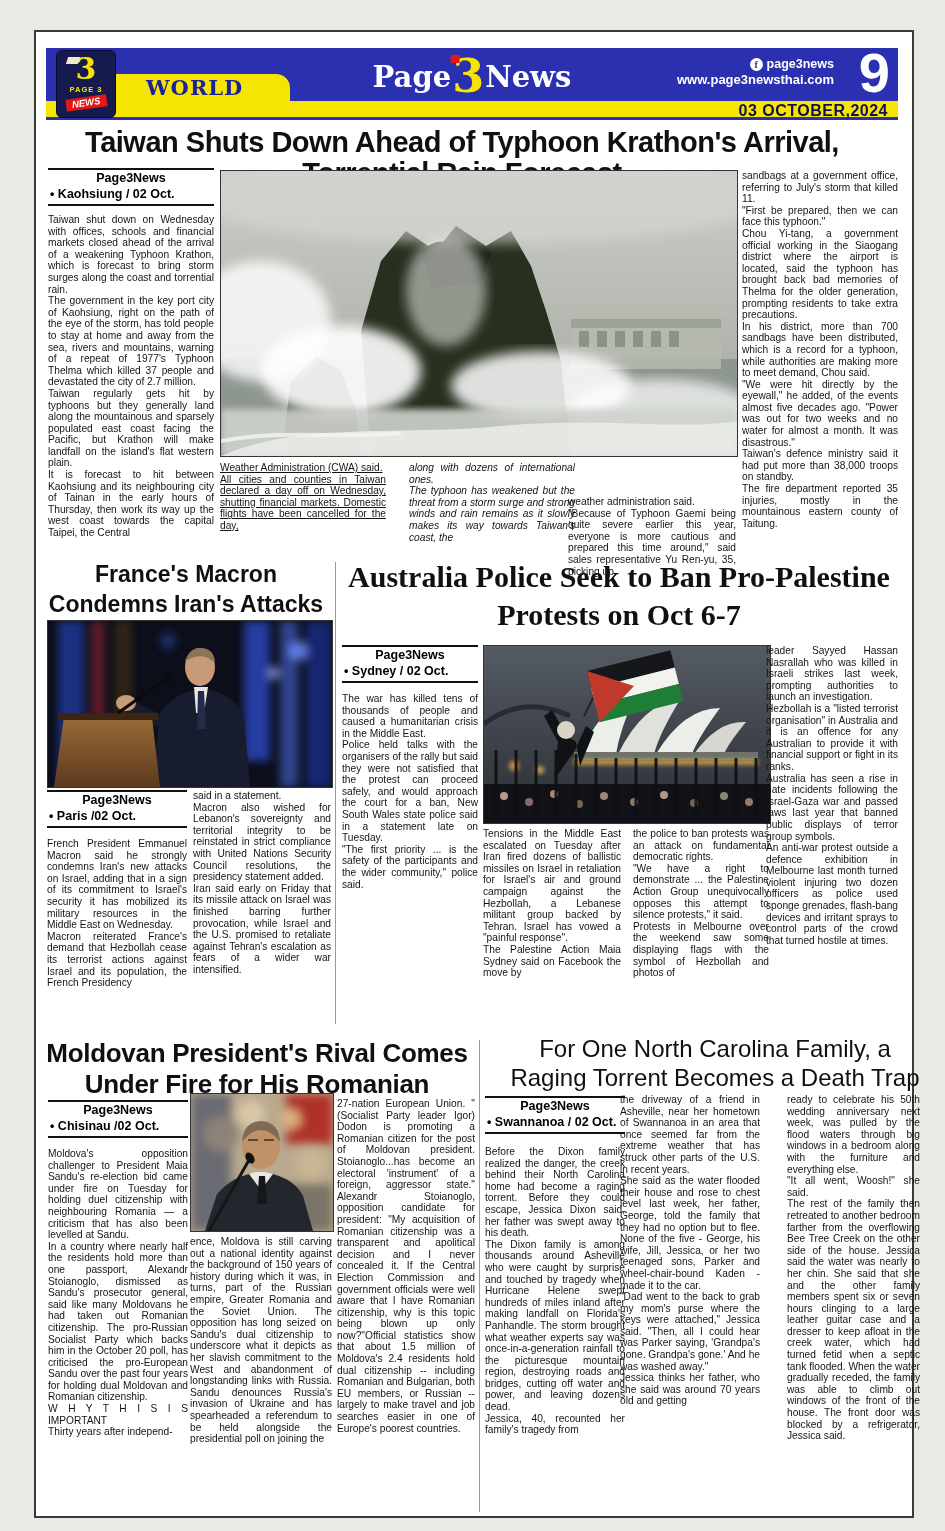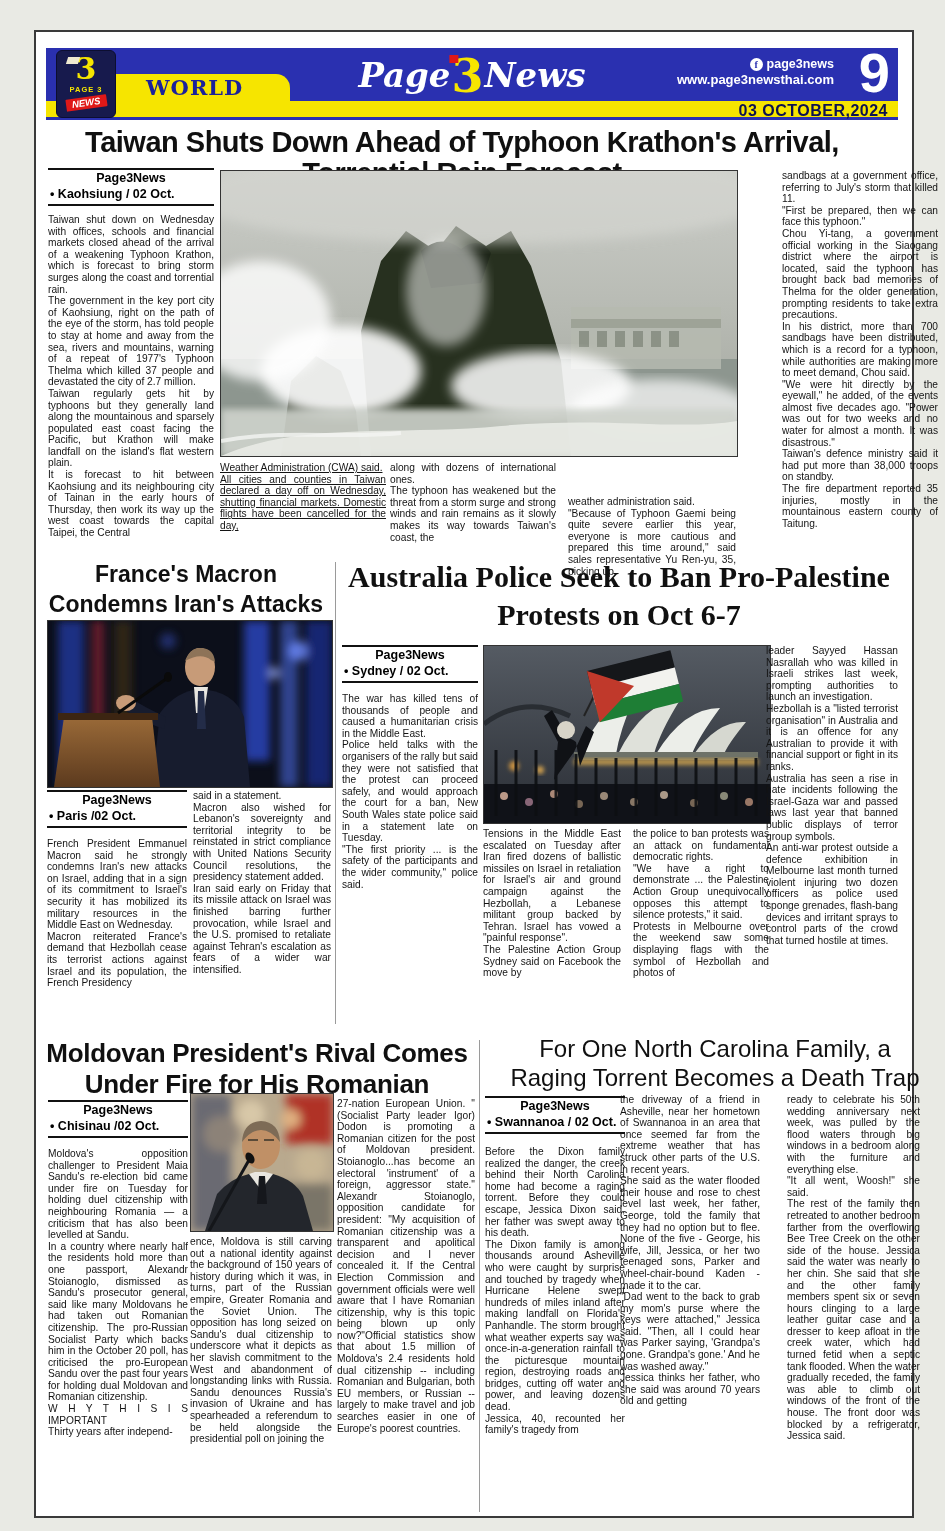--- a/index.html
+++ b/index.html
@@ -16,21 +16,21 @@
             display:flex;flex-direction:column;align-items:center;border:1px solid #0c0e30;}
   .logo-flag{position:absolute;left:10px;top:6px;width:12px;height:7px;background:#efe9d0;transform:skewX(-18deg);}
   .logo-3{color:#f6e500;font-weight:bold;font-size:30px;line-height:32px;font-family:"DejaVu Serif",serif;margin-top:2px;}
   .logo-page3{color:#f6e500;font-size:7.5px;font-weight:bold;letter-spacing:1px;text-align:right;}
   .logo-news{background:#e01818;color:#fff;font-style:italic;font-weight:bold;font-size:9.5px;line-height:12px;
              padding:0 6px;transform:rotate(-8deg);margin-top:3px;border-radius:1px;}
   .world-tab{position:absolute;left:64px;top:26px;height:27px;width:180px;background:#f6e500;border-top-right-radius:14px;z-index:2;
              color:#1b229a;font-family:"DejaVu Serif",serif;font-weight:bold;font-size:21px;line-height:28px;padding-left:36px;box-sizing:border-box;letter-spacing:1px;}
   .masthead{position:absolute;left:50%;transform:translateX(-50%);top:1px;white-space:nowrap;color:#fff;
             font-family:"DejaVu Serif",serif;font-weight:bold;z-index:1;}
-  .mh-part{font-size:34px;line-height:50px;font-style:italic;}
+  .mh-part{font-size:29px;line-height:50px;}
   .mh-3{color:#f6e500;font-size:46px;vertical-align:-5px;margin:0 1px;position:relative;}
   .mh-flag{position:absolute;left:-2px;top:6px;width:9px;height:8px;background:#e01818;display:inline-block;}
   .social{position:absolute;right:64px;top:9px;text-align:right;color:#fff;font-weight:bold;z-index:1;}
   .fb-row{font-size:12.5px;line-height:15px;}
   .fb-icon{display:inline-block;width:13px;height:13px;border-radius:50%;background:#fff;color:#2a30b0;
            font-size:10px;line-height:13px;text-align:center;font-weight:bold;margin-right:4px;font-family:"Liberation Serif",serif;}
   .url{font-size:13px;line-height:16px;}
   .pagenum{position:absolute;right:8px;top:-5px;font-size:56px;line-height:60px;font-weight:bold;color:#fff;z-index:1;}
 
   
@@ -135,29 +135,29 @@
       <path d="M0,285 C80,250 180,265 280,255 C380,245 460,260 516,250 L516,285 Z" fill="#e9ebe6" opacity="0.9"></path>
       <path d="M0,270 C60,258 120,268 180,262" stroke="#f4f5f2" stroke-width="4" fill="none" opacity="0.8"></path>
       <ellipse cx="260" cy="25" rx="290" ry="48" fill="#d7d8d3" opacity="0.6" filter="url(#blur6)"></ellipse>
     </svg>
   </figure>
 
   <div class="col abs" style="left:184px;top:430px;width:166px;height:88px;text-decoration:underline;">
       <p>Weather Administration (CWA) said.</p>
       <p>All cities and counties in Taiwan declared a day off on Wednesday, shutting financial markets. Domestic flights have been cancelled for the day,</p>
     </div>
-  <div class="col abs" style="left:354px;top:430px;width:166px;height:88px;">
+  <div class="col abs" style="left:373px;top:430px;width:166px;height:88px;font-style:italic;">
       <p>along with dozens of international ones.</p>
       <p>The typhoon has weakened but the threat from a storm surge and strong winds and rain remains as it slowly makes its way towards Taiwan's coast, the</p>
     </div>
   <div class="col abs" style="left:532px;top:430px;width:168px;height:88px;margin-top:34px;">
       <p>weather administration said.</p>
       <p>"Because of Typhoon Gaemi being quite severe earlier this year, everyone is more cautious and prepared this time around," said sales representative Yu Ren-yu, 35, picking up</p>
     </div>
-  <div class="col abs" style="left:746px;top:138px;width:156px;height:380px;">
+  <div class="col abs" style="left:706px;top:138px;width:156px;height:380px;">
       <p>sandbags at a government office, referring to July's storm that killed 11.</p>
       <p>"First be prepared, then we can face this typhoon."</p>
       <p>Chou Yi-tang, a government official working in the Siaogang district where the airport is located, said the typhoon has brought back bad memories of Thelma for the older generation, prompting residents to take extra precautions.</p>
       <p>In his district, more than 700 sandbags have been distributed, which is a record for a typhoon, while authorities are making more to meet demand, Chou said.</p>
       <p>"We were hit directly by the eyewall," he added, of the events almost five decades ago. "Power was out for two weeks and no water for almost a month. It was disastrous."</p>
       <p>Taiwan's defence ministry said it had put more than 38,000 troops on standby.</p>
       <p>The fire department reported 35 injuries, mostly in the mountainous eastern county of Taitung.</p>
     </div>
 
   <h2 class="hl hl-macron abs" style="left:4px;top:528px;width:292px;">France's Macron Condemns Iran's Attacks on Israel</h2>
@@ -289,21 +289,21 @@
         <rect x="108" y="14" width="86" height="18" fill="#15171a"></rect>
         <rect x="108" y="32" width="86" height="17" fill="#f2f2ee"></rect>
         <rect x="108" y="49" width="86" height="18" fill="#1e7e35"></rect>
         <path d="M108,14 L150,40 L108,67 Z" fill="#c0392b"></path>
       </g>
     </svg>
   </figure>
 
   <div class="col abs" style="left:447px;top:796px;width:138px;height:197px;">
       <p>Tensions in the Middle East escalated on Tuesday after Iran fired dozens of ballistic missiles on Israel in retaliation for Israel's air and ground campaign against the Hezbollah, a Lebanese militant group backed by Tehran. Israel has vowed a "painful response".</p>
-      <p>The Palestine Action Group Sydney said on Facebook the move by</p>
+      <p>The Palestine Action Maia Sydney said on Facebook the move by</p>
     </div>
   <div class="col abs" style="left:597px;top:796px;width:136px;height:197px;">
       <p>the police to ban protests was an attack on fundamental democratic rights.</p>
       <p>"We have a right to demonstrate ... the Palestine Action Group unequivocally opposes this attempt to silence protests," it said.</p>
       <p>Protests in Melbourne over the weekend saw some displaying flags with the symbol of Hezbollah and photos of</p>
     </div>
   <div class="col abs" style="left:730px;top:613px;width:132px;height:380px;">
       <p>leader Sayyed Hassan Nasrallah who was killed in Israeli strikes last week, prompting authorities to launch an investigation.</p>
       <p>Hezbollah is a "listed terrorist organisation" in Australia and it is an offence for any Australian to provide it with financial support or fight in its ranks.</p>
       <p>Australia has seen a rise in hate incidents following the Israel-Gaza war and passed laws last year that banned public displays of terror group symbols.</p>

